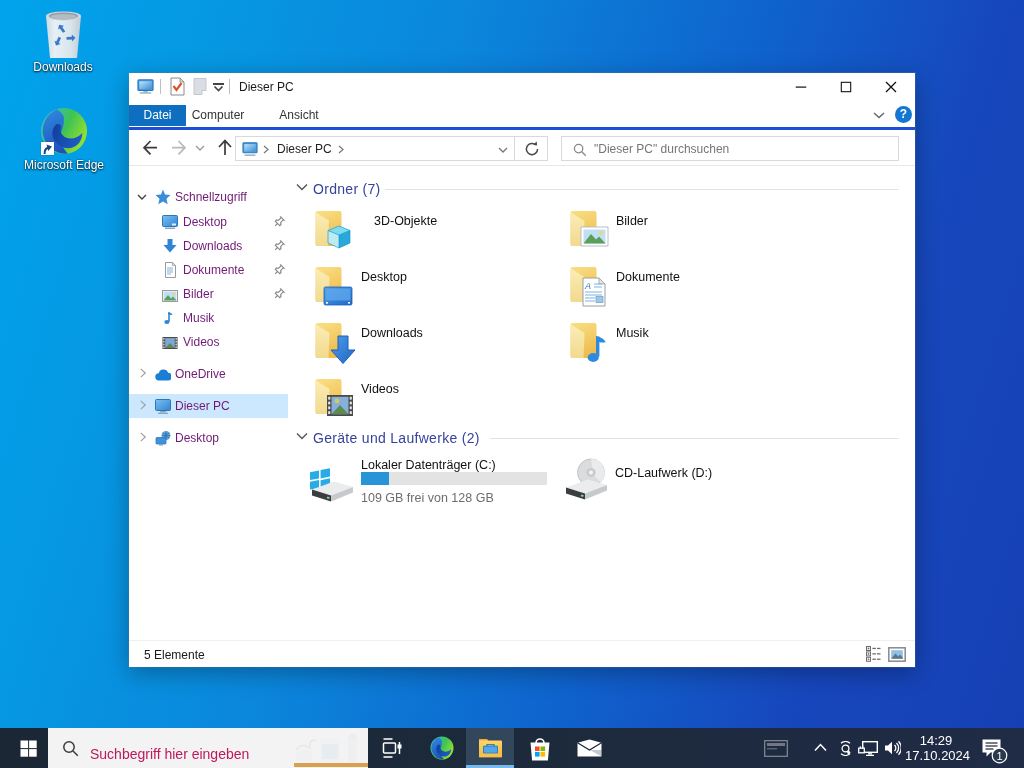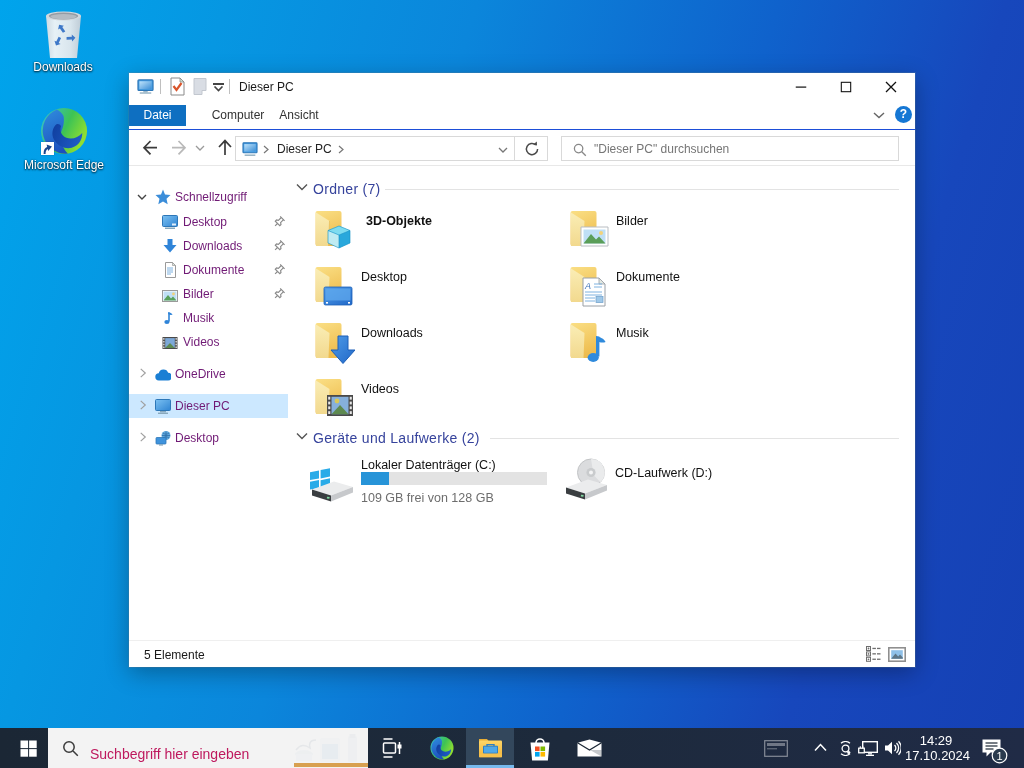--- a/index.html
+++ b/index.html
@@ -6,21 +6,21 @@
 body{position:relative;background:linear-gradient(107deg,#00A4EC 0%,#0697E2 18%,#0B86DB 38%,#0F62CC 62%,#1747BC 80%,#1540B4 100%);}
 .abs{position:absolute;}
 
 .win{position:absolute;left:129px;top:73px;width:786px;height:594px;background:#fff;box-shadow:0 6px 22px rgba(0,0,0,.30),0 0 0 1px rgba(100,140,170,.30);}
 .titlebar{position:absolute;left:0;top:0;width:100%;height:28px;background:#fff;}
 .title-txt{position:absolute;left:110px;top:7px;font-size:12px;color:#1a1a1a;}
 .qsep{position:absolute;top:6px;width:1px;height:15px;background:#bfbfbf;}
 .capbtn{position:absolute;top:0;width:45px;height:28px;}
 .capbtn svg{position:absolute;left:50%;top:50%;transform:translate(-50%,-50%);}
 
-.tabs{position:absolute;left:0;top:28px;width:100%;height:29px;background:#fff;border-bottom:1px solid #1d4ed8;}
+.tabs{position:absolute;left:0;top:28px;width:100%;height:29px;background:#fff;border-bottom:3px solid #1d4ed8;}
 .tab-datei{position:absolute;left:0;top:4px;width:57px;height:21px;background:#0E6FC1;color:#fff;font-size:12px;line-height:21px;text-align:center;}
 .tab{position:absolute;top:0;height:28px;font-size:12px;line-height:28px;color:#333;text-align:center;}
 .helpq{position:absolute;left:766px;top:5px;width:17px;height:17px;border-radius:50%;background:#1577D4;color:#fff;font-size:12px;font-weight:bold;text-align:center;line-height:17px;}
 
 .toolbar{position:absolute;left:0;top:57px;width:100%;height:36px;background:#fff;border-bottom:1px solid #E8E8E8;}
 .addr{position:absolute;left:106px;top:6px;width:280px;height:25px;border:1px solid #D9D9D9;background:#fff;font-size:12px;color:#222;}
 .refresh{position:absolute;left:386px;top:6px;width:33px;height:25px;border:1px solid #D9D9D9;border-left:none;background:#fff;}
 .search{position:absolute;left:432px;top:6px;width:338px;height:25px;border:1px solid #D9D9D9;background:#fff;font-size:12px;color:#767676;}
 
 .content{position:absolute;left:0;top:93px;width:100%;height:474px;background:#fff;}
@@ -133,21 +133,21 @@
         </svg>
       </div>
     <div class="capbtn" style="left:739px;">
         <svg width="12" height="12" viewBox="0 0 12 12">
           <path d="M1,1 L11,11 M11,1 L1,11" stroke="#111" stroke-width="1.3"></path>
         </svg>
       </div>
   </div>
   <div class="tabs">
     <div class="tab-datei">Datei</div>
-    <div class="tab" style="left:76px;width:66px;text-align:center;">Computer</div>
+    <div class="tab" style="left:56px;width:66px;text-align:center;">Computer</div>
     <div class="tab" style="left:138px;width:64px;">Ansicht</div>
     <svg class="abs" style="left:744px;top:11px;" width="12" height="7" viewBox="0 0 12 7">
         <path d="M1,1 L6,5.6 L11,1" fill="none" stroke="#666" stroke-width="1.4"></path>
       </svg>
     <div class="helpq">?</div>
   </div>
   <div class="toolbar">
     <svg class="abs" style="left:12px;top:9px;" width="18" height="18" viewBox="0 0 18 18">
         <path d="M9.5,2 L3,8.7 L9.5,15.4 M3.4,8.7 H16" fill="none" stroke="#3b3b3b" stroke-width="1.7"></path>
       </svg>
@@ -368,21 +368,21 @@
 
       <svg class="abs" style="left:25px;top:44px;" width="40" height="46" viewBox="0 0 40 46">
         <rect x="0.5" y="1" width="26" height="35" rx="2" fill="url(#fbody)"></rect>
         <path d="M1,2.5 L14.5,11 L13.5,36 L1,36 Z" fill="url(#fflap)"></path>
         <path d="M14.5,11 L13.5,36" stroke="#DFAE45" stroke-width="0.8" fill="none" opacity=".6"></path>
         <path d="M24,16 L35,20.5 L35,33 L24,38 L13,33 L13,20.5 Z" fill="#BEEBF2"></path>
         <path d="M24,16 L35,20.5 L24,25 L13,20.5 Z" fill="#7EDCF0"></path>
         <path d="M24,25 L35,20.5 L35,33 L24,38 Z" fill="#29A8DC"></path>
         <path d="M24,16 L35,20.5 L35,33 L24,38 L13,33 L13,20.5 Z M24,25 L13,20.5 M24,25 L35,20.5 M24,25 L24,38" fill="none" stroke="#1493C8" stroke-width="0.9" opacity=".7"></path>
       </svg>
-      <div class="tile-label" style="left:76px;top:48px;font-weight:bold;">3D-Objekte</div>
+      <div class="tile-label" style="left:84px;top:48px;">3D-Objekte</div>
 
       <svg class="abs" style="left:280px;top:44px;" width="40" height="46" viewBox="0 0 40 46">
         <rect x="0.5" y="1" width="26" height="35" rx="2" fill="url(#fbody)"></rect>
         <path d="M1,2.5 L14.5,11 L13.5,36 L1,36 Z" fill="url(#fflap)"></path>
         <path d="M11,17 h27 v19 h-27 z" fill="#fff" stroke="#B9BDC2" stroke-width="1"></path>
         <rect x="13.5" y="19.5" width="22" height="14" fill="#BFDFF5"></rect>
         <path d="M13.5,33.5 L21,24 L26,29.5 L29,26.5 L35.5,33.5 Z" fill="#5A9E58"></path>
         <circle cx="31" cy="23" r="2" fill="#F3D27A"></circle>
       </svg>
       <div class="tile-label" style="left:326px;top:48px;">Bilder</div>

